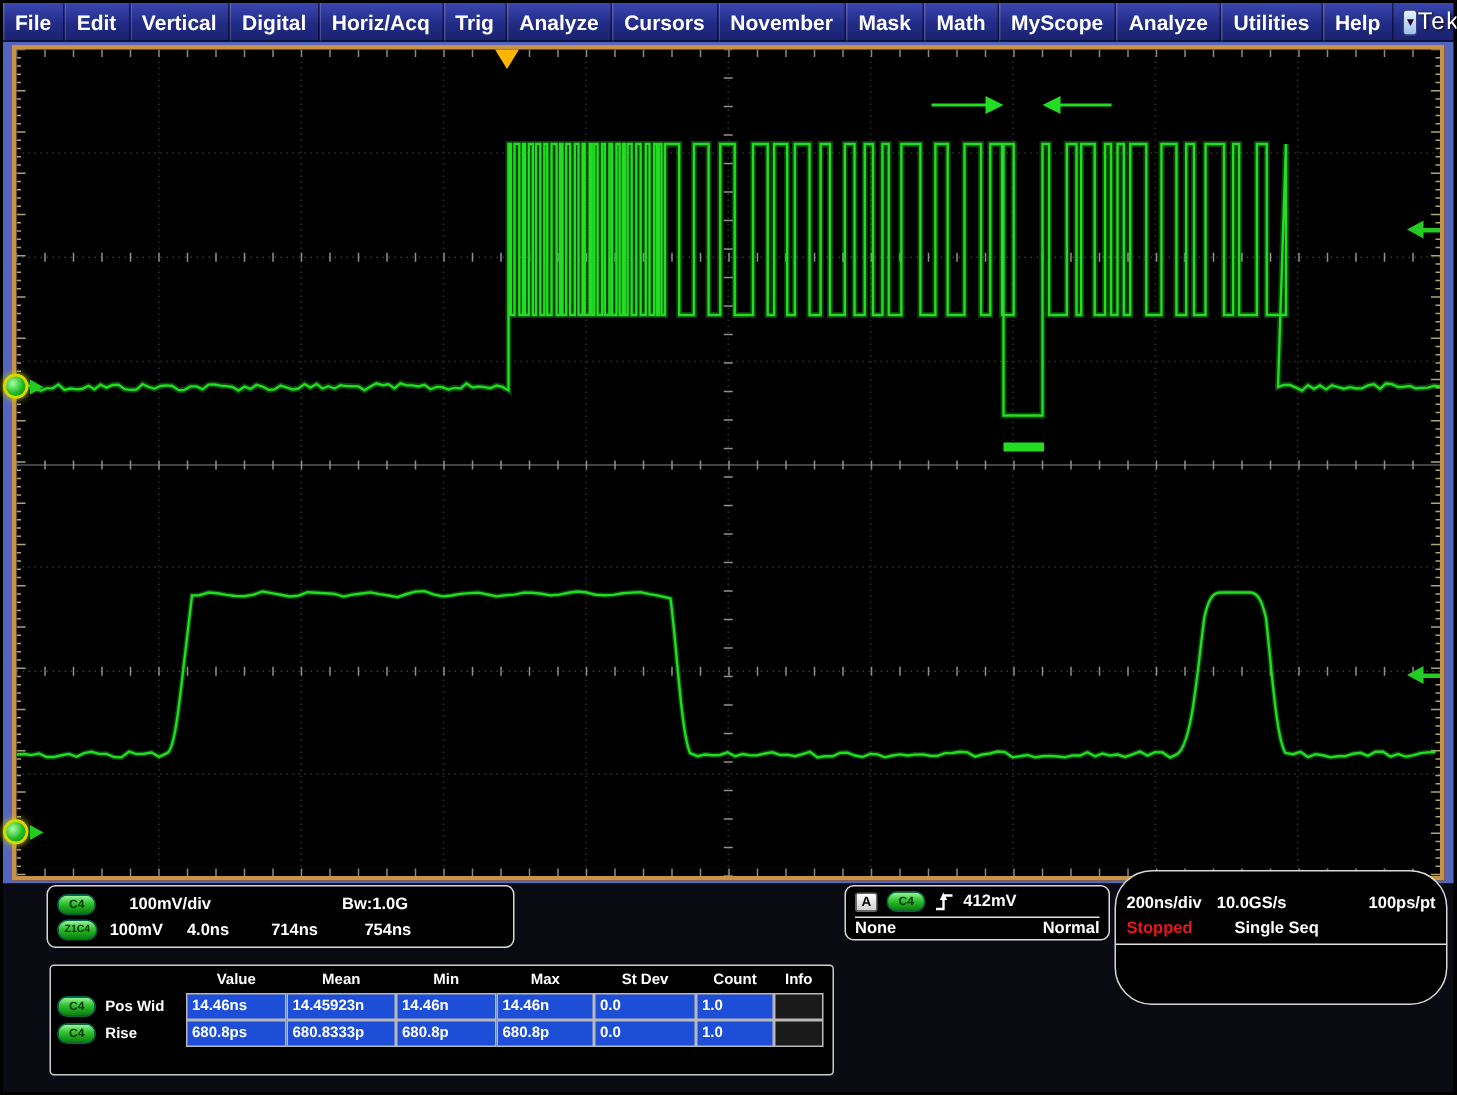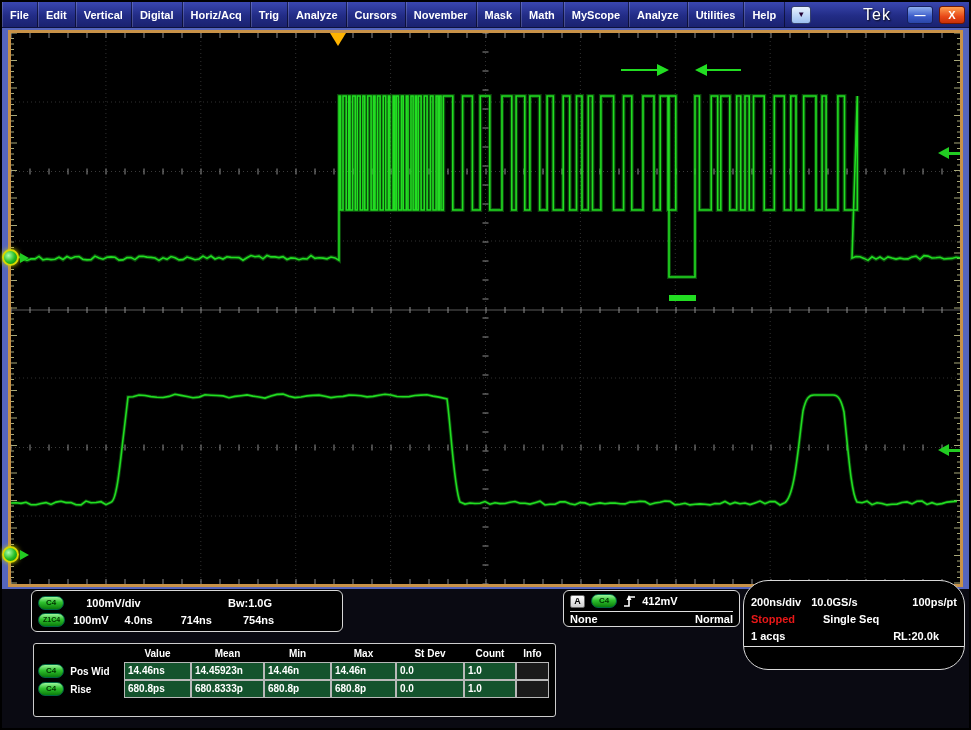--- a/index.html
+++ b/index.html
@@ -4,21 +4,21 @@
 <style>
   * { margin:0; padding:0; box-sizing:border-box; }
   body { width:971px; height:730px; background:#000; font-family:"Liberation Sans", sans-serif; overflow:hidden; }
   .window { position:relative; width:971px; height:730px; background:#000; }
 
   
   .menubar { position:absolute; left:2px; top:2px; right:2px; height:26px;
     background:linear-gradient(180deg,#3a47b0 0%,#222c86 55%,#1a2270 100%);
     display:flex; align-items:center; border-bottom:1px solid #0d1240; }
   .menus { display:flex; height:100%; align-items:stretch; }
-  .mi { color:#fff; font-size:11px; font-weight:bold; padding:0 8px; display:flex; align-items:center;
+  .mi { color:#fff; font-size:14px; font-weight:bold; padding:0 8px; display:flex; align-items:center;
     border-right:1px solid rgba(0,0,10,.55); box-shadow:inset 1px 0 0 rgba(255,255,255,.18); cursor:default; white-space:nowrap; }
   .dd-btn { width:20px; height:18px; margin-left:6px; border-radius:3px;
     background:linear-gradient(180deg,#e8f2ff,#9cc0f0); border:1px solid #35406e;
     display:flex; align-items:center; justify-content:center; font-size:8px; color:#203; }
   .mb-spacer { flex:1; }
   .tek-logo { color:#fff; font-size:16px; font-weight:normal; letter-spacing:1px; margin-right:16px;
     text-shadow:1px 1px 2px #000; }
   .win-btn { width:26px; height:18px; border-radius:3px; margin-right:6px; display:flex; align-items:center;
     justify-content:center; font-size:11px; font-weight:bold; color:#fff; }
   .btn-min { background:linear-gradient(180deg,#8fb0f0,#3a5ac8 60%,#2a46a8); border:1px solid #16205e; }
@@ -66,21 +66,21 @@
   .red-text { color:#e81818; }
   .orange-text { color:#ffb400; }
   .hz-divider { border-top:1px solid #e0e0e0; margin:2px -7px 1px; }
 
   
   .meas-table { position:absolute; left:33px; top:643px; width:523px; height:74px; background:#000;
     border:1px solid #cccccc; border-radius:3px; color:#fff; font-size:10px; font-weight:bold; padding:1px 2px; }
   .mt-grid { display:grid; grid-template-columns:88px 67px 73px 67px 65px 68px 52px 33px; }
   .mt-head { text-align:center; height:17px; line-height:17px; }
   .mt-label { display:flex; align-items:center; gap:6px; padding-left:2px; }
-  .mt-cell { background:#14532d; border:1px solid #b8b8b8; height:18px; line-height:16px; padding-left:3px; }
+  .mt-cell { background:#1d4ed8; border:1px solid #b8b8b8; height:18px; line-height:16px; padding-left:3px; }
   .mt-cell.empty { background:#1a1a1a; }
 </style>
 </head>
 <body>
 
 <div class="window">
 
   <div class="menubar">
     <div class="menus">
         <div class="mi">File</div>
@@ -668,24 +668,20 @@
   <div class="rbox box-horiz">
     <div class="hz-row">
       <span>200ns/div</span>
       <span style="margin-left:10px;">10.0GS/s</span>
       <span style="margin-left:auto;">100ps/pt</span>
     </div>
     <div class="hz-row">
       <span class="red-text">Stopped</span>
       <span style="margin-left:28px;">Single Seq</span>
     </div>
-    <div class="hz-row">
-      <span>1 acqs</span>
-      <span style="margin-left:auto; margin-right:18px;">RL:20.0k</span>
-    </div>
     <div class="hz-divider"></div>
   </div>
 
   <div class="meas-table">
     <div class="mt-grid" id="mtgrid">
         <div class="mt-head"></div>
         <div class="mt-head">Value</div>
         <div class="mt-head">Mean</div>
         <div class="mt-head">Min</div>
         <div class="mt-head">Max</div>

